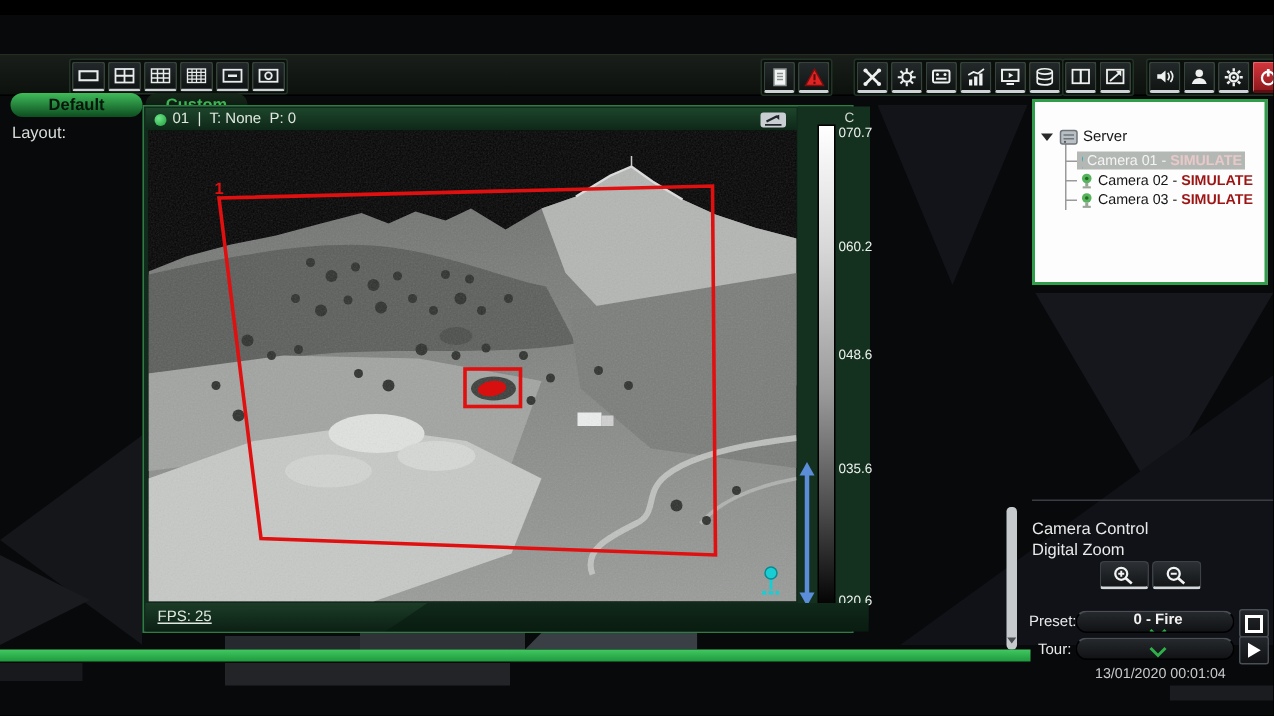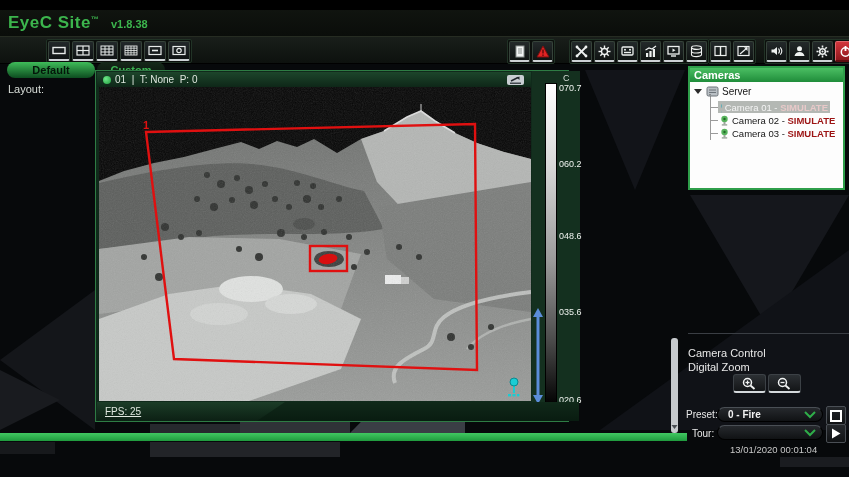--- a/index.html
+++ b/index.html
@@ -42,21 +42,21 @@
   .sel .camtag{color:#e8c9c9;}
   .treeline{position:absolute;background:#9a9a9a;}
   
   .ctl-label{font-size:11px;color:#e9e9e9;}
   .zoombtn{position:absolute;width:31px;height:16px;background:linear-gradient(180deg,#2c3034,#131517);
            border:1px solid #3c4146;border-bottom:2px solid #d4d8db;border-radius:3px;
            display:flex;align-items:center;justify-content:center;}
   .dropdown{position:absolute;height:15px;background:linear-gradient(180deg,#26292d,#101214);
             border:1px solid #000;border-top:1px solid #4a4f55;border-radius:8px;
             display:flex;align-items:center;font-size:10px;font-weight:bold;color:#f2f2f2;
-            padding:0 6px 0 10px;box-sizing:border-box;justify-content:space-between;}
+            padding:0 6px 0 10px;box-sizing:border-box;justify-content:space-between;flex-direction:column;}
   .sqbtn{position:absolute;width:18px;height:17px;background:linear-gradient(180deg,#24272b,#101214);
          border:1px solid #4a4f55;border-radius:2px;display:flex;align-items:center;justify-content:center;}
   .decor{position:absolute;}
 </style>
 </head>
 <body>
 
 <div id="screen">
 
   <div>
@@ -68,25 +68,20 @@
     <div class="decor" style="left:150px;top:424px;width:90px;height:9px;background:#26292d;"></div>
     <div class="decor" style="left:240px;top:420px;width:110px;height:13px;background:#2f3237;"></div>
     <div class="decor" style="left:350px;top:412px;width:115px;height:21px;background:#3a3e45;clip-path:polygon(18% 0,100% 0,100% 100%,0 100%);"></div>
     <div class="decor" style="left:0;top:442px;width:55px;height:12px;background:#17191c;"></div>
     <div class="decor" style="left:150px;top:442px;width:190px;height:15px;background:#222428;"></div>
     <div class="decor" style="left:780px;top:457px;width:69px;height:10px;background:#1a1c20;"></div>
   </div>
 
   <div class="abs" style="left:0;top:0;width:849px;height:10px;background:#000;"></div>
 
-  <div class="abs" id="titlebar">
-    <div class="abs" style="left:8px;top:3px;">
-      <span class="apptitle">EyeC Site</span><span class="apptm">™</span><span class="appver">v1.8.38</span>
-    </div>
-  </div>
 
   <div class="abs" id="toolbar">
     <span class="abs tb-label" style="left:8px;top:6px;">Layout:</span>
 
     <div class="abs btn-group" style="left:46px;top:2px;">
       <div class="lbtn">
         <svg width="14" height="11">
             <rect x="1" y="2.5" width="12" height="6" fill="none" stroke="#e8eceb" stroke-width="1.4"></rect>
           </svg>
       </div>
@@ -385,23 +380,20 @@
       </svg>
     </div>
 
     <div class="abs" id="fpsbar">
       <span style="margin-left:8px;text-decoration:underline;">FPS: 25</span>
       <div class="abs" style="left:160px;top:0;width:322px;height:19px;background:#081a0f;opacity:.55;clip-path:polygon(28px 0,100% 0,100% 100%,0 100%);"></div>
     </div>
   </div>
 
   <div class="abs" id="cameras">
-    <div id="cameras-header">
-      <span>Cameras</span>
-    </div>
     <div class="abs" style="left:0;top:14px;width:134px;height:106px;background:#fdfdfd;">
 
       <div class="treeline" style="left:20px;top:14px;width:1px;height:44px;"></div>
       <div class="treeline" style="left:20px;top:25px;width:8px;height:1px;"></div>
       <div class="treeline" style="left:20px;top:38px;width:8px;height:1px;"></div>
       <div class="treeline" style="left:20px;top:51px;width:8px;height:1px;"></div>
 
       <div class="treerow" style="left:4px;top:3px;">
         <svg width="9" height="7" style="margin-right:3px;">
             <polygon points="0,1 8,1 4,6" fill="#2a2a2a"></polygon>

